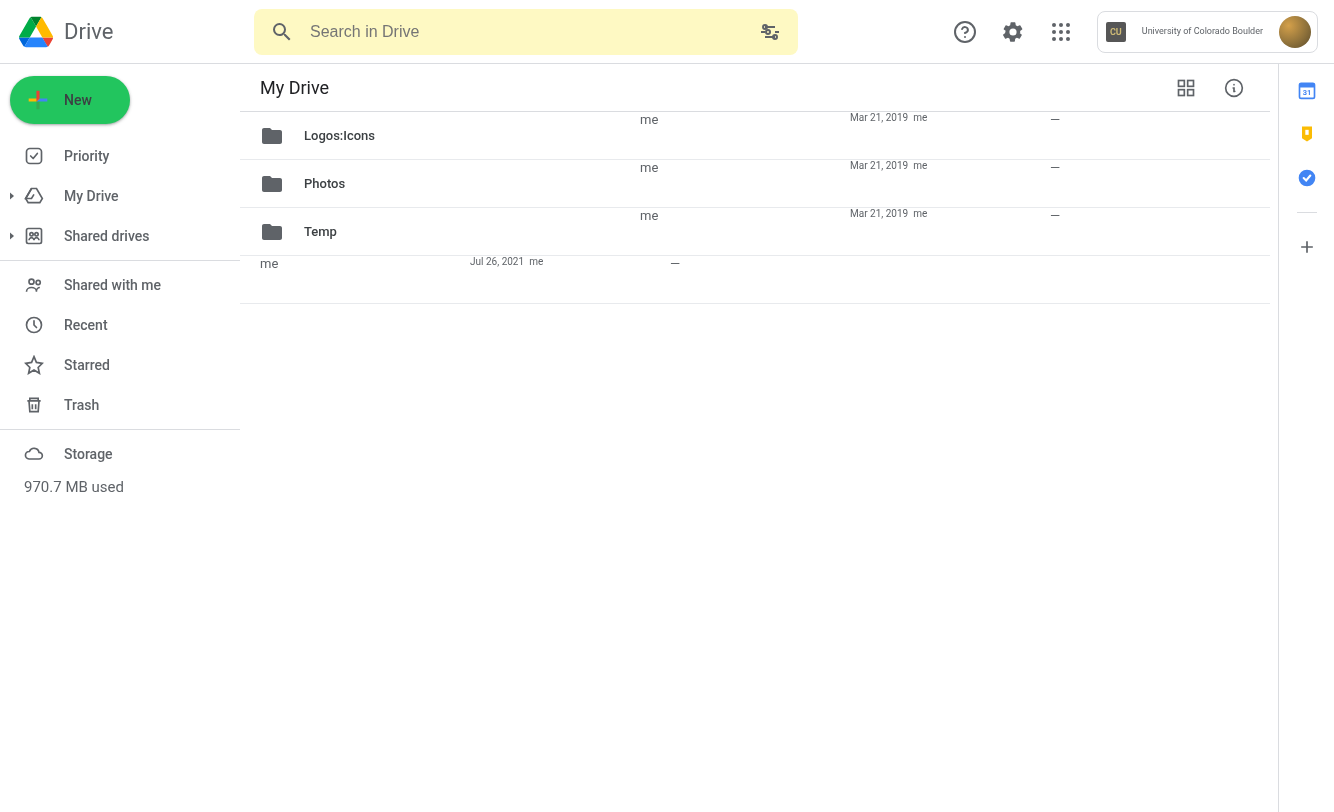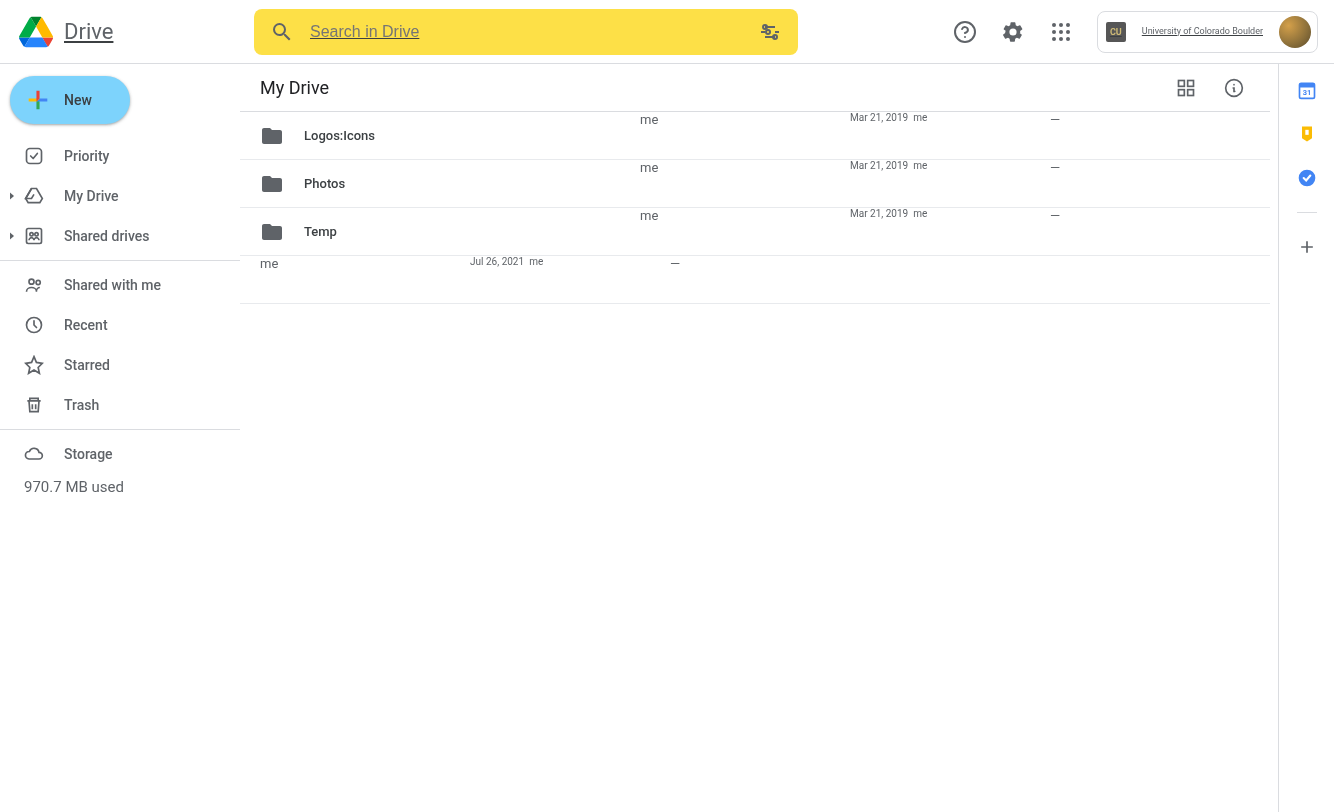--- a/index.html
+++ b/index.html
@@ -1,39 +1,39 @@
 <!DOCTYPE html>
 <html><head>
 <meta charset="utf-8">
 <style>
 * { box-sizing: border-box; margin: 0; padding: 0; }
 body { font-family: 'Google Sans', Roboto, Arial, sans-serif; font-size: 14px; color: #3c4043; width: 1334px; height: 812px; overflow: hidden; background: #fff; }
 
 
-.header { height: 64px; display: flex; align-items: center; padding: 0 16px; border-bottom: 1px solid #dadce0; text-decoration: underline; }
+.header { height: 64px; display: flex; align-items: center; padding: 0 16px; border-bottom: 1px solid #dadce0; }
 .logo-area { display: flex; align-items: center; width: 238px; cursor: pointer; }
 .drive-logo { width: 40px; height: 40px; display: flex; align-items: center; justify-content: center; }
 .product-name { font-size: 22px; color: #5f6368; margin-left: 8px; }
-.search-bar { flex: 0 0 544px; height: 46px; background: #fde047; border-radius: 8px; display: flex; align-items: center; padding: 0 8px; }
+.search-bar { flex: 0 0 544px; height: 46px; background: #fef9c3; border-radius: 8px; display: flex; align-items: center; padding: 0 8px; }
 .search-bar .icon-btn { width: 40px; height: 40px; display: flex; align-items: center; justify-content: center; border-radius: 50%; cursor: pointer; }
 .search-input { flex: 1; border: none; background: transparent; font-size: 16px; color: #5f6368; outline: none; padding: 0 8px; }
 .header-spacer { flex: 1; }
 .header-icons { display: flex; align-items: center; gap: 8px; }
 .icon-btn { width: 40px; height: 40px; display: flex; align-items: center; justify-content: center; border-radius: 50%; cursor: pointer; color: #5f6368; }
 .account-chip { display:flex; align-items:center; border:1px solid #dadce0; border-radius: 8px; padding: 4px 6px 4px 8px; margin-left: 8px; cursor:pointer; gap:16px;}
 .account-org { font-size: 9px; line-height:1.1; color:#5f6368; }
 .avatar { width: 32px; height: 32px; border-radius: 50%; background: radial-gradient(circle at 30% 30%, #d4a04a, #8b6f3a 60%, #5a4a2a); }
 .org-logo { width:20px; height:20px; background:#565656; font-size:9px; color:#cfbb76; font-weight:bold; display:flex; align-items:center; justify-content:center; border-radius:2px; }
 
 
 .main { display: flex; height: calc(812px - 64px); }
 
 
 .sidebar { width: 240px; padding-top: 8px; border-right: none; display:flex; flex-direction:column; }
-.new-btn { margin: 4px 0 12px 10px; width: 120px; height: 48px; border-radius: 24px; box-shadow: 0 1px 2px rgba(60,64,67,0.3), 0 1px 3px 1px rgba(60,64,67,0.15); background:#7dd3fc; display:flex; align-items:center; padding: 0 20px 0 14px; gap: 12px; cursor:pointer; font-size:14px; color:#3c4043; font-weight:500;}
+.new-btn { margin: 4px 0 12px 10px; width: 120px; height: 48px; border-radius: 24px; box-shadow: 0 1px 2px rgba(60,64,67,0.3), 0 1px 3px 1px rgba(60,64,67,0.15); background:#22c55e; display:flex; align-items:center; padding: 0 20px 0 14px; gap: 12px; cursor:pointer; font-size:14px; color:#3c4043; font-weight:500;}
 .nav-item { height: 40px; display:flex; align-items:center; padding-left: 24px; border-radius: 0 20px 20px 0; cursor:pointer; color:#5f6368; font-weight:500; gap: 20px; position:relative; margin-right:16px;}
 .nav-item .expand { position:absolute; left:4px; width:16px; height:16px; display:flex; align-items:center; justify-content:center; }
 .nav-item .nav-icon { width:20px; height:20px; display:flex; align-items:center; justify-content:center; flex-shrink:0; }
 .nav-divider { border-top:1px solid #dadce0; margin: 4px 0; }
 .storage-used { padding: 4px 0 0 24px; font-size:15px; color:#5f6368; }
 
 
 .content { flex:1; display:flex; }
 .file-area { flex:1; padding: 0 8px 0 0; }
 .breadcrumb-bar { height: 48px; display:flex; align-items:center; justify-content:space-between; padding: 0 16px 0 12px; border-bottom:1px solid #dadce0;}

